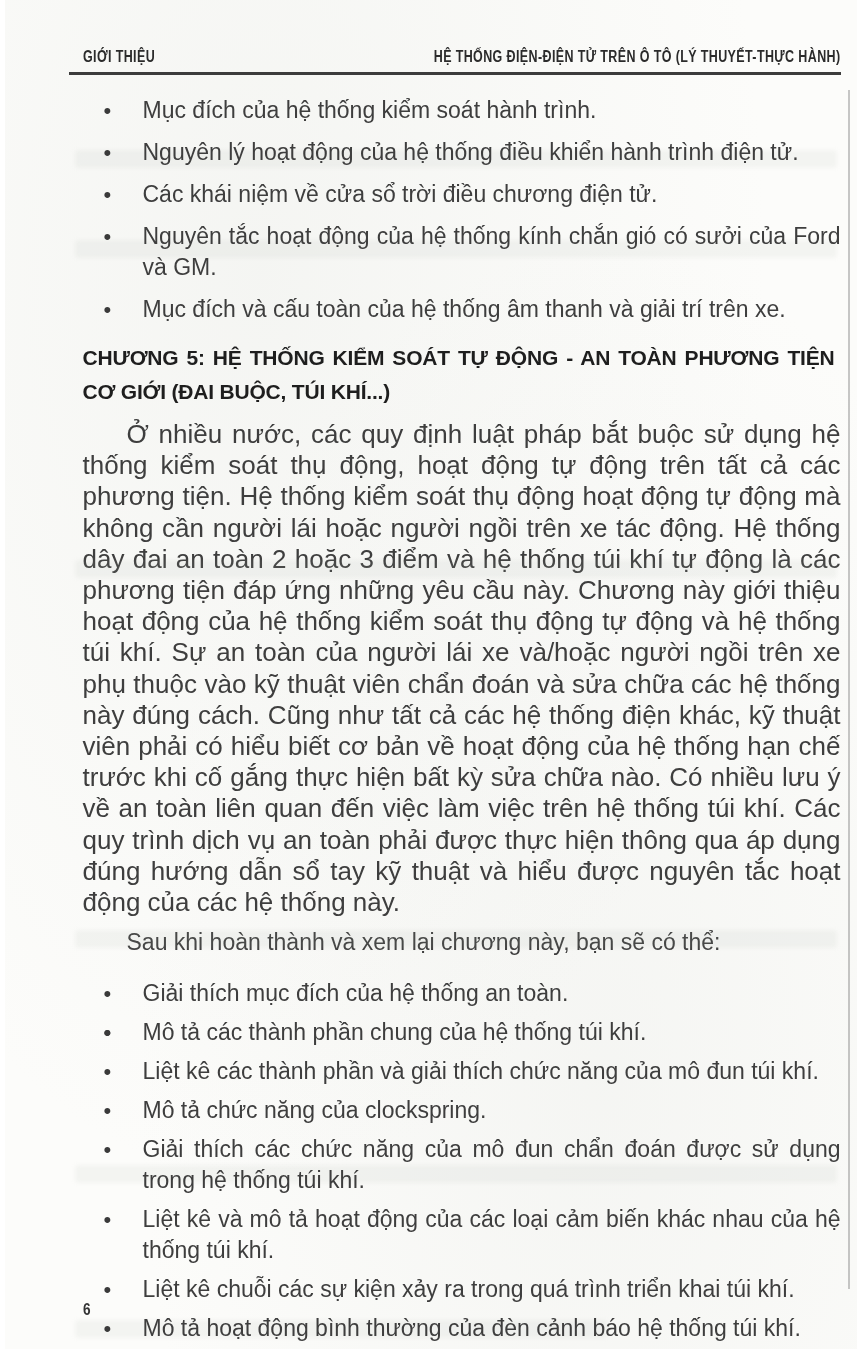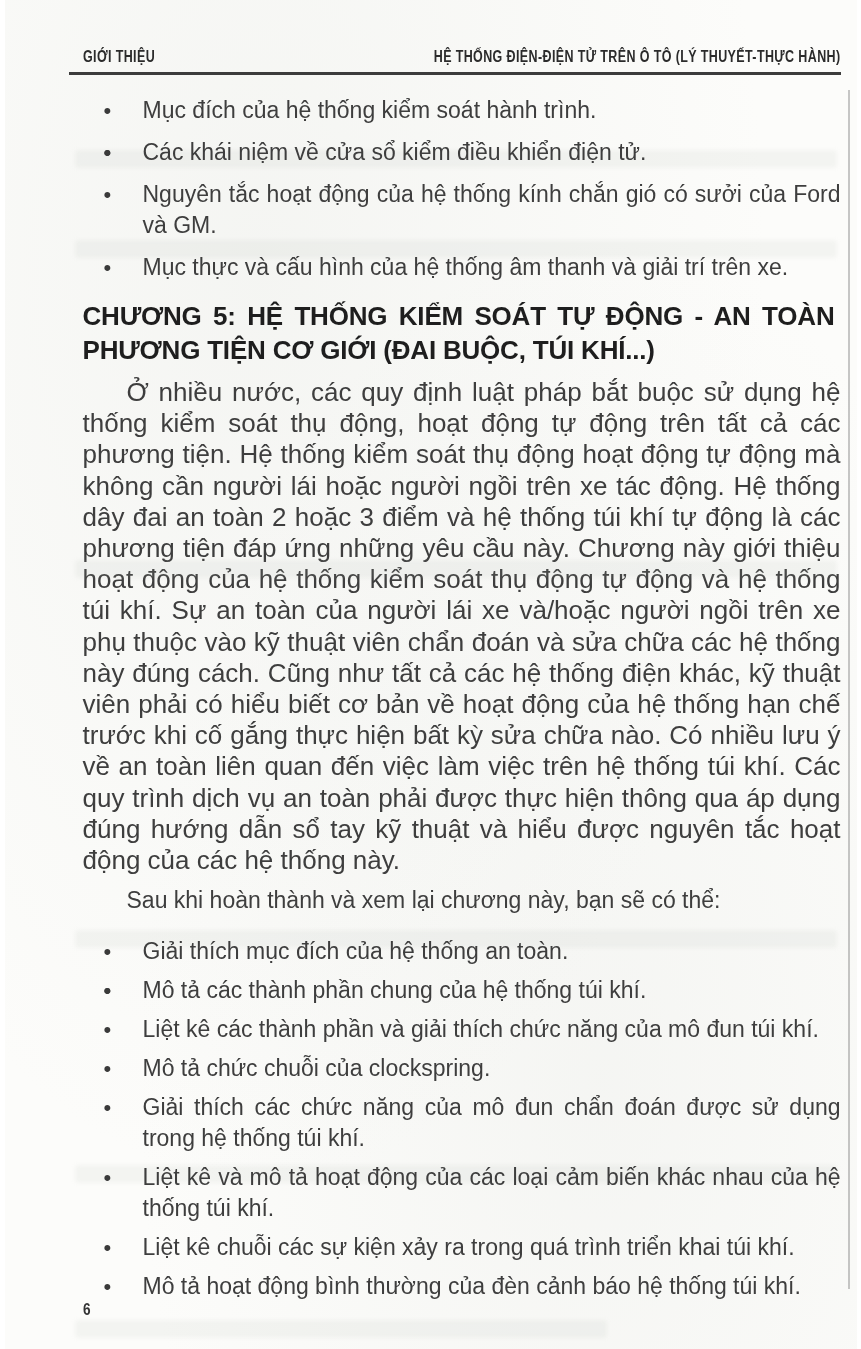--- a/index.html
+++ b/index.html
@@ -73,21 +73,21 @@
     left: 21px;
     top: 0;
     font-size: 22px;
     color: #3a3a3a;
   }
   ul.blist.tight li { margin-bottom: 8px; }
 
   
   h1.chapter-title {
     margin: 16px 6px 10px 0;
-    font-size: 26px;
+    font-size: 21px;
     line-height: 34px;
     font-weight: bold;
     color: #1e1e1e;
     letter-spacing: -0.2px;
     text-align: justify;
   }
 
   
   p.body-par {
     margin: 0;
@@ -129,38 +129,38 @@
   <div class="ghost" style="top:1320px; right:250px"></div>
 
   <header class="running-header">
     <span class="hleft">GIỚI THIỆU</span>
     <span class="hright">HỆ THỐNG ĐIỆN-ĐIỆN TỬ TRÊN Ô TÔ (LÝ THUYẾT-THỰC HÀNH)</span>
   </header>
   <div class="header-rule"></div>
 
   <ul class="blist">
     <li><span class="bullet">•</span><span>Mục đích của hệ thống kiểm soát hành trình.</span></li>
-    <li><span class="bullet">•</span></li>
-    <li><span class="bullet">•</span><span>Các khái niệm về cửa sổ kiểm điều khiển điện tử.</span></li>
+    <li><span class="bullet">•</span><span>Nguyên lý hoạt động của hệ thống điều khiển hành trình điện tử.</span></li>
+    <li><span class="bullet">•</span><span>Các khái niệm về cửa sổ trời điều chương điện tử.</span></li>
     <li><span class="bullet">•</span><span>Nguyên tắc hoạt động của hệ thống kính chắn gió có sưởi của Ford và GM.</span></li>
-    <li><span class="bullet">•</span><span>Mục thực và cấu hình của hệ thống âm thanh và giải trí trên xe.</span></li>
+    <li><span class="bullet">•</span><span>Mục đích và cấu toàn của hệ thống âm thanh và giải trí trên xe.</span></li>
   </ul>
 
   <h1 class="chapter-title">CHƯƠNG 5: HỆ THỐNG KIỂM SOÁT TỰ ĐỘNG - AN TOÀN PHƯƠNG TIỆN CƠ GIỚI (ĐAI BUỘC, TÚI KHÍ...)</h1>
 
   <p class="body-par">Ở nhiều nước, các quy định luật pháp bắt buộc sử dụng hệ thống kiểm soát thụ động, hoạt động tự động trên tất cả các phương tiện. Hệ thống kiểm soát thụ động hoạt động tự động mà không cần người lái hoặc người ngồi trên xe tác động. Hệ thống dây đai an toàn 2 hoặc 3 điểm và hệ thống túi khí tự động là các phương tiện đáp ứng những yêu cầu này. Chương này giới thiệu hoạt động của hệ thống kiểm soát thụ động tự động và hệ thống túi khí. Sự an toàn của người lái xe và/hoặc người ngồi trên xe phụ thuộc vào kỹ thuật viên chẩn đoán và sửa chữa các hệ thống này đúng cách. Cũng như tất cả các hệ thống điện khác, kỹ thuật viên phải có hiểu biết cơ bản về hoạt động của hệ thống hạn chế trước khi cố gắng thực hiện bất kỳ sửa chữa nào. Có nhiều lưu ý về an toàn liên quan đến việc làm việc trên hệ thống túi khí. Các quy trình dịch vụ an toàn phải được thực hiện thông qua áp dụng đúng hướng dẫn sổ tay kỹ thuật và hiểu được nguyên tắc hoạt động của các hệ thống này.</p>
 
   <p class="objectives-intro">Sau khi hoàn thành và xem lại chương này, bạn sẽ có thể:</p>
 
   <ul class="blist tight">
     <li><span class="bullet">•</span><span>Giải thích mục đích của hệ thống an toàn.</span></li>
     <li><span class="bullet">•</span></li>
     <li><span class="bullet">•</span><span>Mô tả các thành phần chung của hệ thống túi khí.</span></li>
     <li><span class="bullet">•</span><span>Liệt kê các thành phần và giải thích chức năng của mô đun túi khí.</span></li>
-    <li><span class="bullet">•</span><span>Mô tả chức chuỗi của clockspring.</span></li>
+    <li><span class="bullet">•</span><span>Mô tả chức năng của clockspring.</span></li>
     <li><span class="bullet">•</span><span>Giải thích các chức năng của mô đun chẩn đoán được sử dụng trong hệ thống túi khí.</span></li>
     <li><span class="bullet">•</span><span>Liệt kê và mô tả hoạt động của các loại cảm biến khác nhau của hệ thống túi khí.</span></li>
     <li><span class="bullet">•</span><span>Liệt kê chuỗi các sự kiện xảy ra trong quá trình triển khai túi khí.</span></li>
     <li><span class="bullet">•</span><span>Mô tả hoạt động bình thường của đèn cảnh báo hệ thống túi khí.</span></li>
   </ul>
 
   <div class="page-number">6</div>
 
   <div class="edge-shadow"></div>
 </div>

